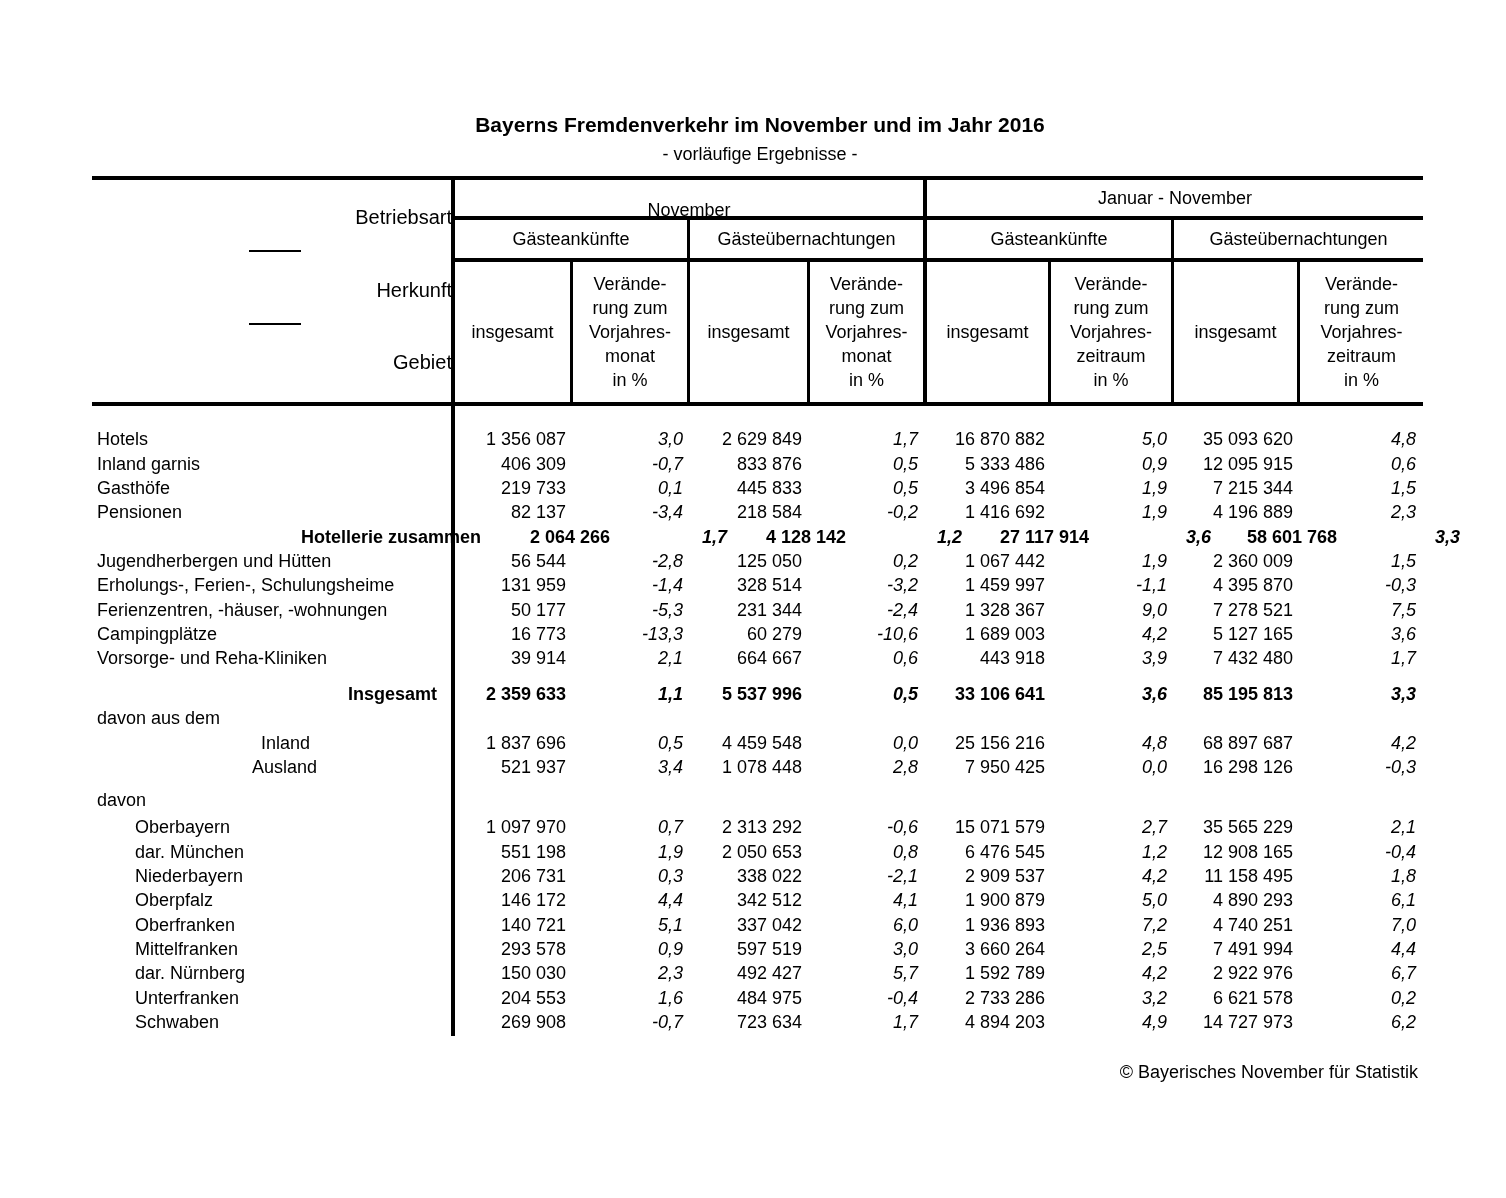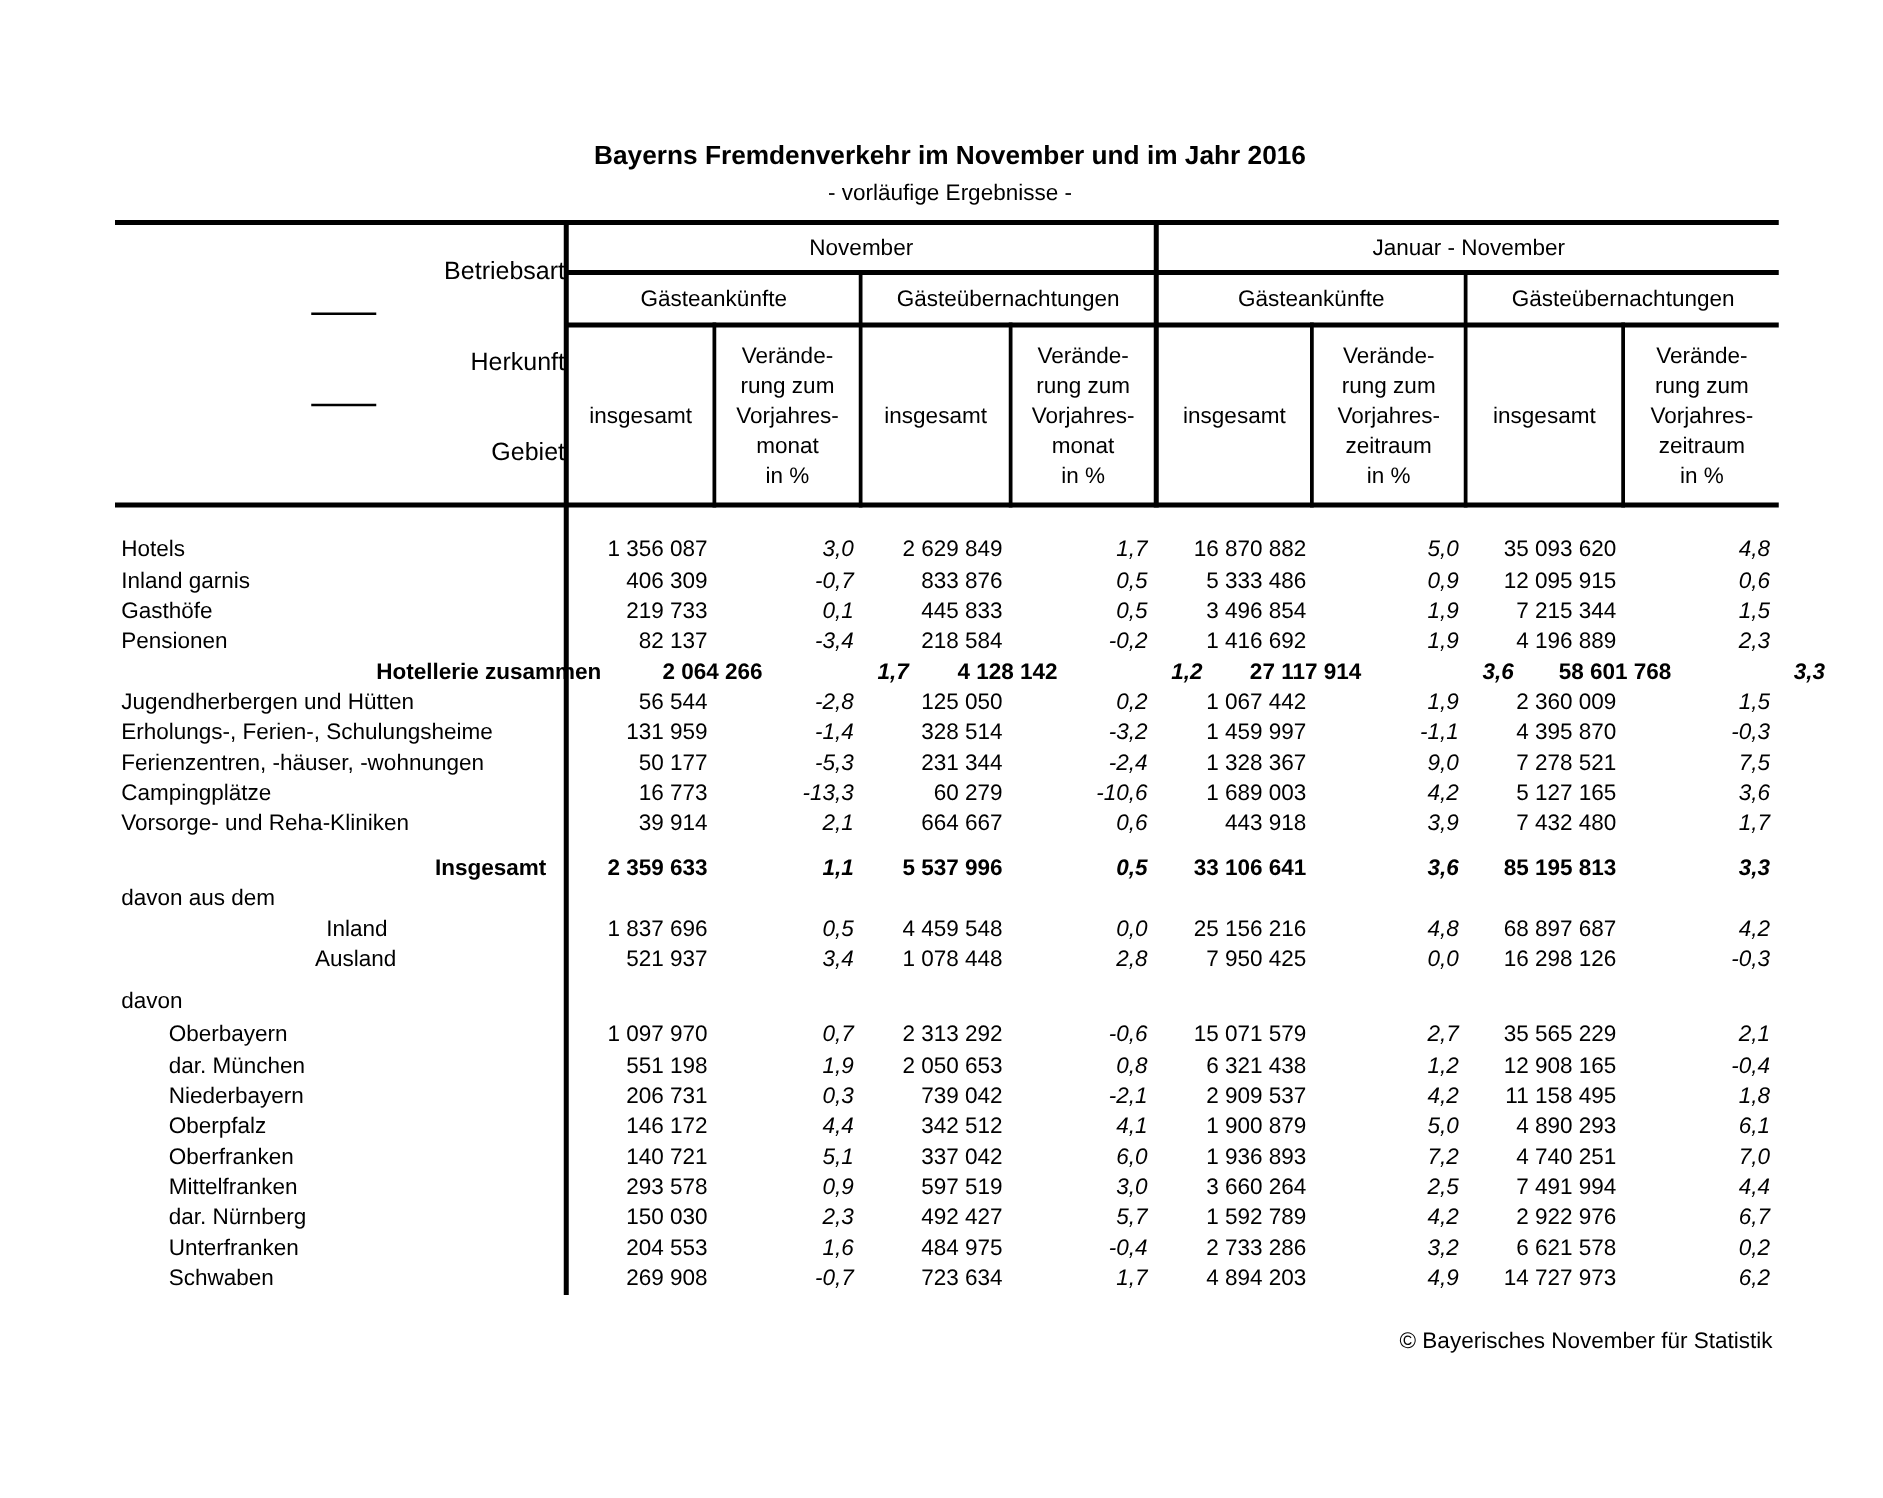--- a/index.html
+++ b/index.html
@@ -42,21 +42,21 @@
 <div class="vline" style="left:807px;top:258px;width:3px;height:148px;"></div>
 <div class="vline" style="left:1048px;top:258px;width:3px;height:148px;"></div>
 <div class="vline" style="left:1297px;top:258px;width:3px;height:148px;"></div>
 
 <div class="stub-head" style="top:206px;">Betriebsart</div>
 <div class="dash" style="top:250px;"></div>
 <div class="stub-head" style="top:279px;">Herkunft</div>
 <div class="dash" style="top:323px;"></div>
 <div class="stub-head" style="top:351px;">Gebiet</div>
 
-<div class="hcell" style="left:455px;top:180px;width:468px;height:36px;">November</div>
+<div class="hcell" style="left:455px;top:192px;width:468px;height:36px;">November</div>
 <div class="hcell" style="left:927px;top:180px;width:496px;height:36px;">Januar - November</div>
 
 <div class="hcell" style="left:455px;top:220px;width:232px;height:38px;">Gästeankünfte</div>
 <div class="hcell" style="left:690px;top:220px;width:233px;height:38px;">Gästeübernachtungen</div>
 <div class="hcell" style="left:927px;top:220px;width:244px;height:38px;">Gästeankünfte</div>
 <div class="hcell" style="left:1174px;top:220px;width:249px;height:38px;">Gästeübernachtungen</div>
 
 <div class="hcell" style="left:455px;top:262px;width:115px;height:140px;white-space:pre-line;">insgesamt</div>
 <div class="hcell" style="left:573px;top:262px;width:114px;height:140px;white-space:pre-line;">Verände-
 rung zum
@@ -258,30 +258,30 @@
       <span class="v c6 p">2,7</span>
       <span class="v c7">35 565 229</span>
       <span class="v c8 p">2,1</span>
     </div>
     <div class="row" style="top: 840px;">
       <span class="label indent1">dar. München</span>
       <span class="v c1">551 198</span>
       <span class="v c2 p">1,9</span>
       <span class="v c3">2 050 653</span>
       <span class="v c4 p">0,8</span>
-      <span class="v c5">6 321 438</span>
+      <span class="v c5">6 476 545</span>
       <span class="v c6 p">1,2</span>
       <span class="v c7">12 908 165</span>
       <span class="v c8 p">-0,4</span>
     </div>
     <div class="row" style="top: 864px;">
       <span class="label indent1">Niederbayern</span>
       <span class="v c1">206 731</span>
       <span class="v c2 p">0,3</span>
-      <span class="v c3">739 042</span>
+      <span class="v c3">338 022</span>
       <span class="v c4 p">-2,1</span>
       <span class="v c5">2 909 537</span>
       <span class="v c6 p">4,2</span>
       <span class="v c7">11 158 495</span>
       <span class="v c8 p">1,8</span>
     </div>
     <div class="row" style="top: 888px;">
       <span class="label indent1">Oberpfalz</span>
       <span class="v c1">146 172</span>
       <span class="v c2 p">4,4</span>

